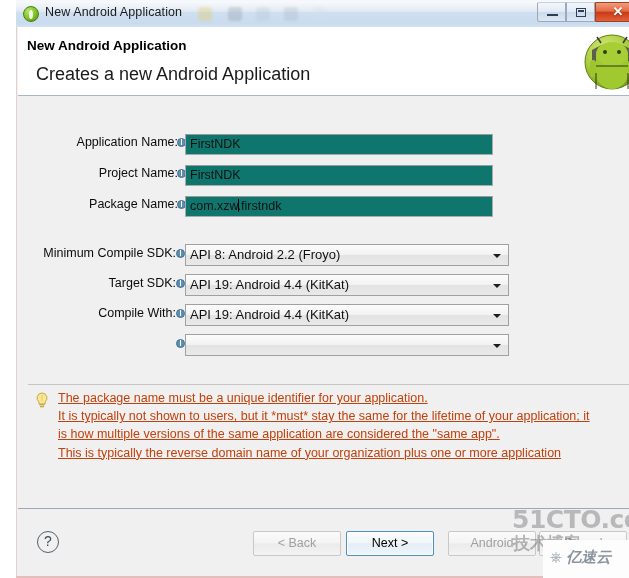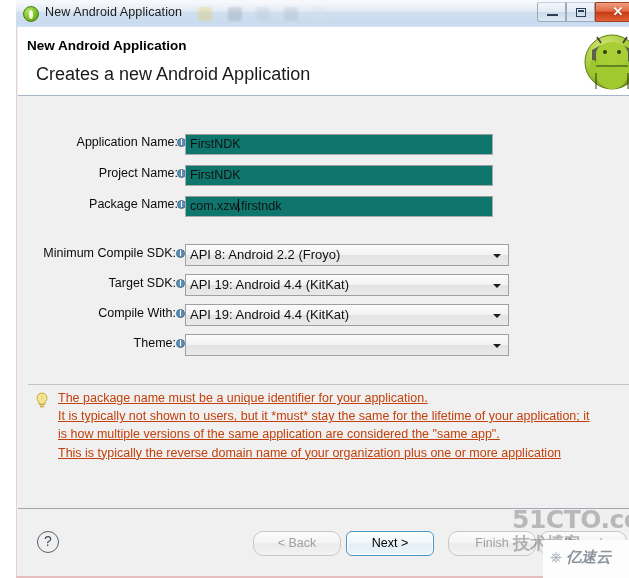--- a/index.html
+++ b/index.html
@@ -304,29 +304,29 @@
     height: 25px;
     border: 1px solid #b4b4b4;
     box-sizing: border-box;
     background: linear-gradient(to bottom, #fbfbfb 0%, #f4f4f4 46%, #ebebeb 52%, #f3f3f3 100%);
     font-size: 12.5px;
     text-align: center;
     line-height: 23px;
     color: #111111;
     border-radius: 2px;
   }
-  .wbutton.disabled { color: #a0a0a0; border-color: #c8c8c8; border-radius: 10px; }
+  .wbutton.disabled { color: #a0a0a0; border-color: #c8c8c8; }
   .wbutton.default {
     border: 1px solid #4a94c8;
     box-shadow: inset 0 0 0 1px #ffffff;
     background: linear-gradient(to bottom, #fbfdfe 0%, #f1f6fa 46%, #e4eef6 52%, #eef5fa 100%);
     color: #000000;
   }
   #back-btn   { left: 235px; width: 88px; }
-  #next-btn   { left: 328px; width: 88px; border-radius: 6px; }
+  #next-btn   { left: 328px; width: 88px; }
   #finish-btn { left: 430px; width: 88px; }
   #cancel-btn { left: 521px; width: 88px; }
 
   
   #wm-51cto {
     position: absolute;
     left: 496px; top: 505px;
     font-size: 25px;
     font-weight: bold;
     font-family: "DejaVu Sans", sans-serif;
@@ -462,23 +462,20 @@
 
       <div class="row" style="top:207px; width:158px;">
         <span class="lbl">Compile With:</span>
       </div>
       <span class="info-ico" style="left:158px; top:213px;"></span>
       <div class="combo" style="left:167px; top:208px; width:324px;">
         <span>API 19: Android 4.4 (KitKat)</span>
         <span class="combo-arrow"></span>
       </div>
 
-      <div class="row" style="top:237px; width:158px;">
-        <span class="lbl">Theme:</span>
-      </div>
       <span class="info-ico" style="left:158px; top:243px;"></span>
       <div class="combo" style="left:167px; top:238px; width:324px;">
         <span class="combo-arrow"></span>
       </div>
 
       <div id="hint-sep"></div>
 
       <svg id="bulb" viewBox="0 0 14 16">
         <path d="M7 1 a5 5 0 0 1 3.2 8.8 L10 12 H4 l-.2-2.2 A5 5 0 0 1 7 1 Z" fill="#f7e79a" stroke="#c9a93d" stroke-width="1"></path>
         <rect x="4.4" y="12" width="5.2" height="1.4" fill="#c9a93d"></rect>
@@ -491,21 +488,21 @@
         <div>It is typically not shown to users, but it *must* stay the same for the lifetime of your application; it</div>
         <div>is how multiple versions of the same application are considered the "same app".</div>
         <div>This is typically the reverse domain name of your organization plus one or more application</div>
       </div>
     </div>
 
     <div id="btnbar">
       <div id="help-btn">?</div>
       <div class="wbutton disabled" id="back-btn">&lt; Back</div>
       <div class="wbutton default" id="next-btn">Next &gt;</div>
-      <div class="wbutton disabled" id="finish-btn">Finish</div>
+      <div class="wbutton disabled" id="finish-btn">Android</div>
       <div class="wbutton disabled" id="cancel-btn">Cancel</div>
     </div>
 
   </div>
 
   <div id="wm-51cto">51CTO.com</div>
   <div id="wm-blog">
     <span>技术博客</span><small>Blog</small>
   </div>
   <div id="wm-box"></div>

